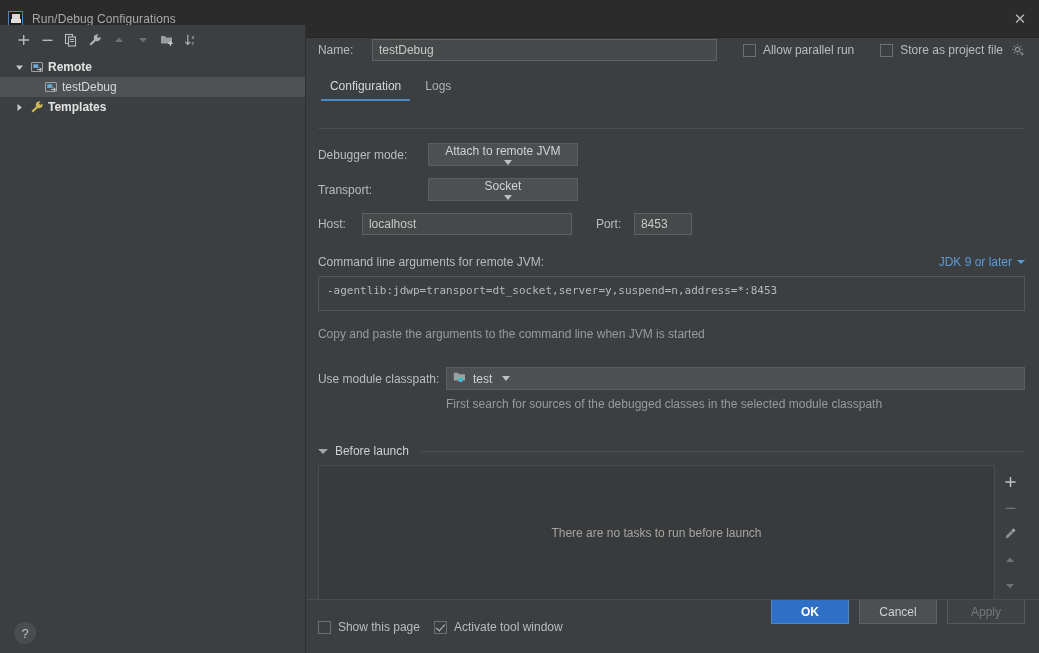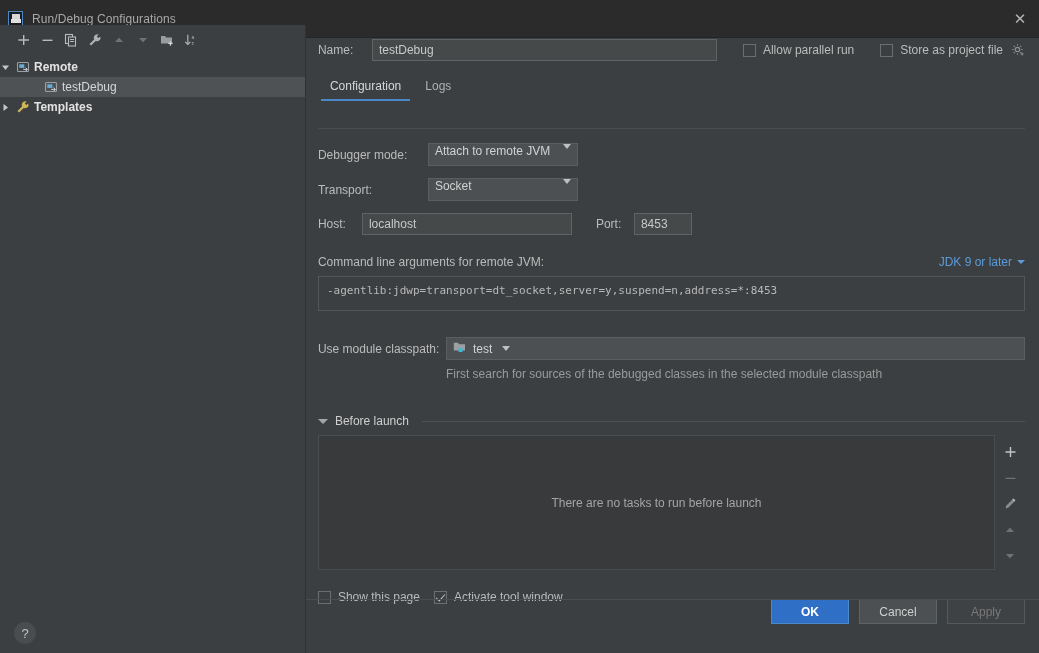--- a/index.html
+++ b/index.html
@@ -53,21 +53,21 @@
   }
   .tb-btn {
     width: 22px; height: 22px; display: flex; align-items: center;
     justify-content: center; cursor: pointer; position: relative;
   }
   .ic { display: block; }
 
   
   .tree { padding-top: 6px; flex: 1; }
   .tree-row {
-    height: 20px; display: flex; align-items: center; 
+    height: 20px; display: flex; align-items: center; padding-left: 14px;
     cursor: pointer; font-size: 12px;
   }
   .tree-row.selected { background: #4e5254; }
   .tree-row .twisty { width: 14px; display: flex; align-items: center; justify-content: flex-start; }
   .tree-row .t-ic { width: 18px; display: flex; align-items: center; justify-content: center; margin-right: 2px; }
   .tree-label { color: #d6d6d6; }
   .tree-label.bold { font-weight: bold; color: #e2e2e2; }
   .tree-row.child { padding-left: 42px; }
 
   
@@ -112,22 +112,22 @@
   }
   .tab-sep { position: absolute; left: 12px; right: 14px; height: 1px; background: #4a4d4f; top: 103px; }
 
   .content { position: absolute; top: 106px; left: 0; right: 0; bottom: 0; }
 
   .frow { display: flex; align-items: center; padding: 0 14px 0 12px; margin-top: 12px; }
   .f-label { width: 110px; color: #bbbbbb; }
 
   .combo {
     background: #4c5052; border: 1px solid #5a5e5f; height: 23px;
-    display: flex; align-items: flex-start; padding: 0 6px; cursor: pointer;
-    color: #d2d2d2; font-size: 12px; position: relative;
+    display: flex; align-items: center; padding: 0 6px; cursor: pointer;
+    color: #d2d2d2; font-size: 12px; position: relative; flex-direction: column;
   }
   .combo .cval { flex: 1; }
   .arrow-dn {
     width: 0; height: 0; margin-left: 10px;
     border-left: 4px solid transparent; border-right: 4px solid transparent;
     border-top: 5px solid #c0c0c0;
   }
   .combo-debugger { width: 150px; }
   .combo-transport { width: 150px; }
 
@@ -369,20 +369,21 @@
 
         <div class="cmd-head">
           <span class="cmd-title">Command line arguments for remote JVM:</span>
           <span class="jdk-link">
             <span>JDK 9 or later</span>
             <span class="chev"></span>
           </span>
         </div>
 
         <div class="cmd-box">-agentlib:jdwp=transport=dt_socket,server=y,suspend=n,address=*:8453</div>
+        <div class="cmd-hint">Copy and paste the arguments to the command line when JVM is started</div>
 
         <div class="cp-row">
           <span class="lbl cp-label">Use module classpath:</span>
           <div class="cp-combo">
             <span class="mod-ic">
               <svg width="14" height="13" viewBox="0 0 14 13">
                 <path d="M0.8 1.8h4.2l1 1.4H12v6.4H0.8z" fill="#9ca0a2"></path>
                 <rect x="5.6" y="7" width="4" height="4" fill="#3cbcd4"></rect>
               </svg>
             </span>

